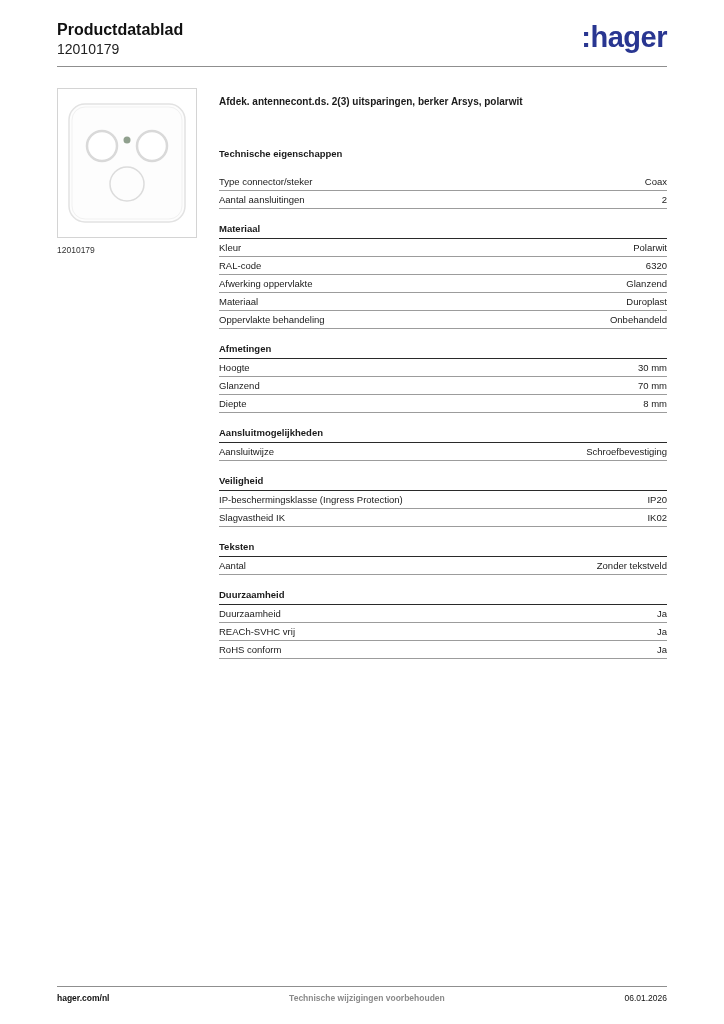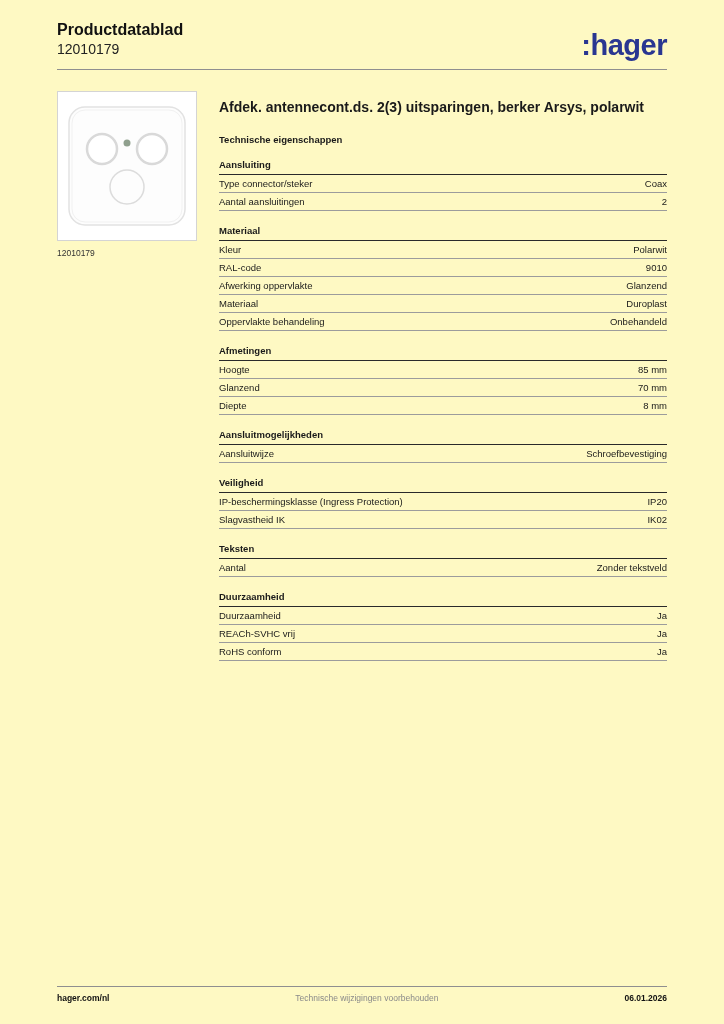--- a/index.html
+++ b/index.html
@@ -1,52 +1,52 @@
 <!DOCTYPE html>
 <html><head>
 <meta charset="utf-8">
 <style>
   * { margin:0; padding:0; box-sizing:border-box; }
   html,body { background:#e9e9e9; }
   body { font-family:"Liberation Sans", sans-serif; color:#1a1a1a; }
   .page {
-    width:724px; height:1024px; background:#fef9c3;
+    width:724px; height:1024px; background:#ffffff;
     position:relative; margin:0 auto; overflow:hidden;
   }
   
   .header { padding:21px 57px 0 57px; display:flex; justify-content:space-between; align-items:flex-start; }
   .doc-title { font-size:16px; font-weight:bold; color:#111; line-height:1.15; }
   .doc-id { font-size:14px; color:#222; margin-top:2px; font-weight:normal; }
-  .logo { font-size:29px; font-weight:bold; letter-spacing:-0.5px; line-height:1; margin-top:10px; }
+  .logo { font-size:29px; font-weight:bold; letter-spacing:-0.5px; line-height:1; margin-top:2px; }
   .header-rule { margin:9px 57px 0 57px; border-bottom:1px solid #8f8f8f; }
 
   
   .main { display:flex; gap:22px; padding:21px 57px 0 57px; align-items:flex-start; }
   .image-col { flex:0 0 140px; width:140px; }
   .image-box { width:140px; height:150px; border:1px solid #d4d4d4; background:#ffffff; }
   .image-caption { font-size:8.5px; color:#333; margin-top:7px; }
 
   .content-col { flex:1; min-width:0; padding-top:7px; }
-  .product-title { font-size:14px; font-weight:bold; line-height:1.3; }
-  .tech-heading { font-size:9.5px; font-weight:bold; margin-top:18px; }
+  .product-title { font-size:10px; font-weight:bold; line-height:1.3; }
+  .tech-heading { font-size:9.5px; font-weight:bold; margin-top:40px; }
 
   .spec-section { margin-top:14px; }
   .section-title { font-size:9.5px; font-weight:bold; padding-bottom:4px; border-bottom:1px solid #2a2a2a; }
   .spec-row { display:flex; justify-content:space-between; align-items:baseline;
               font-size:9.5px; padding:3px 0; border-bottom:1px solid #9c9c9c; }
   .spec-row .label { color:#1a1a1a; }
   .spec-row .value { color:#1a1a1a; text-align:right; white-space:nowrap; padding-left:10px; }
 
   
   .footer { position:absolute; left:57px; right:57px; bottom:21px; }
   .footer-rule { border-bottom:1px solid #8f8f8f; margin-bottom:6px; }
   .footer-content { display:flex; justify-content:space-between; align-items:flex-end; font-size:8.5px; }
   .footer-left { font-weight:bold; color:#111; text-decoration:none; }
-  .footer-center { color:#8a8a8a; }
-  .footer-right { font-weight:bold; color:#111; }
+  .footer-center { color:#8a8a8a;font-weight:bold; }
+  .footer-right { font-weight:normal; color:#111; }
 </style>
 </head>
 <body>
 
 <div class="page">
 
   <div class="header">
     <div>
       <div class="doc-title">Productdatablad</div>
       <div class="doc-id">12010179</div>
@@ -69,60 +69,59 @@
         </svg>
       </div>
       <div class="image-caption">12010179</div>
     </div>
 
     <div class="content-col">
       <div class="product-title">Afdek. antennecont.ds. 2(3) uitsparingen, berker Arsys, polarwit</div>
       <div class="tech-heading">Technische eigenschappen</div>
 
       <div class="spec-section">
-        <div class="section-title">Aansluiting</div>
         <div class="spec-row">
           <span class="label">Type connector/steker</span>
           <span class="value">Coax</span>
         </div>
         <div class="spec-row">
           <span class="label">Aantal aansluitingen</span>
           <span class="value">2</span>
         </div>
       </div>
 
       <div class="spec-section">
         <div class="section-title">Materiaal</div>
         <div class="spec-row">
           <span class="label">Kleur</span>
           <span class="value">Polarwit</span>
         </div>
         <div class="spec-row">
           <span class="label">RAL-code</span>
-          <span class="value">9010</span>
+          <span class="value">6320</span>
         </div>
         <div class="spec-row">
           <span class="label">Afwerking oppervlakte</span>
           <span class="value">Glanzend</span>
         </div>
         <div class="spec-row">
           <span class="label">Materiaal</span>
           <span class="value">Duroplast</span>
         </div>
         <div class="spec-row">
           <span class="label">Oppervlakte behandeling</span>
           <span class="value">Onbehandeld</span>
         </div>
       </div>
 
       <div class="spec-section">
         <div class="section-title">Afmetingen</div>
         <div class="spec-row">
           <span class="label">Hoogte</span>
-          <span class="value">85 mm</span>
+          <span class="value">30 mm</span>
         </div>
         <div class="spec-row">
           <span class="label">Glanzend</span>
           <span class="value">70 mm</span>
         </div>
         <div class="spec-row">
           <span class="label">Diepte</span>
           <span class="value">8 mm</span>
         </div>
       </div>

